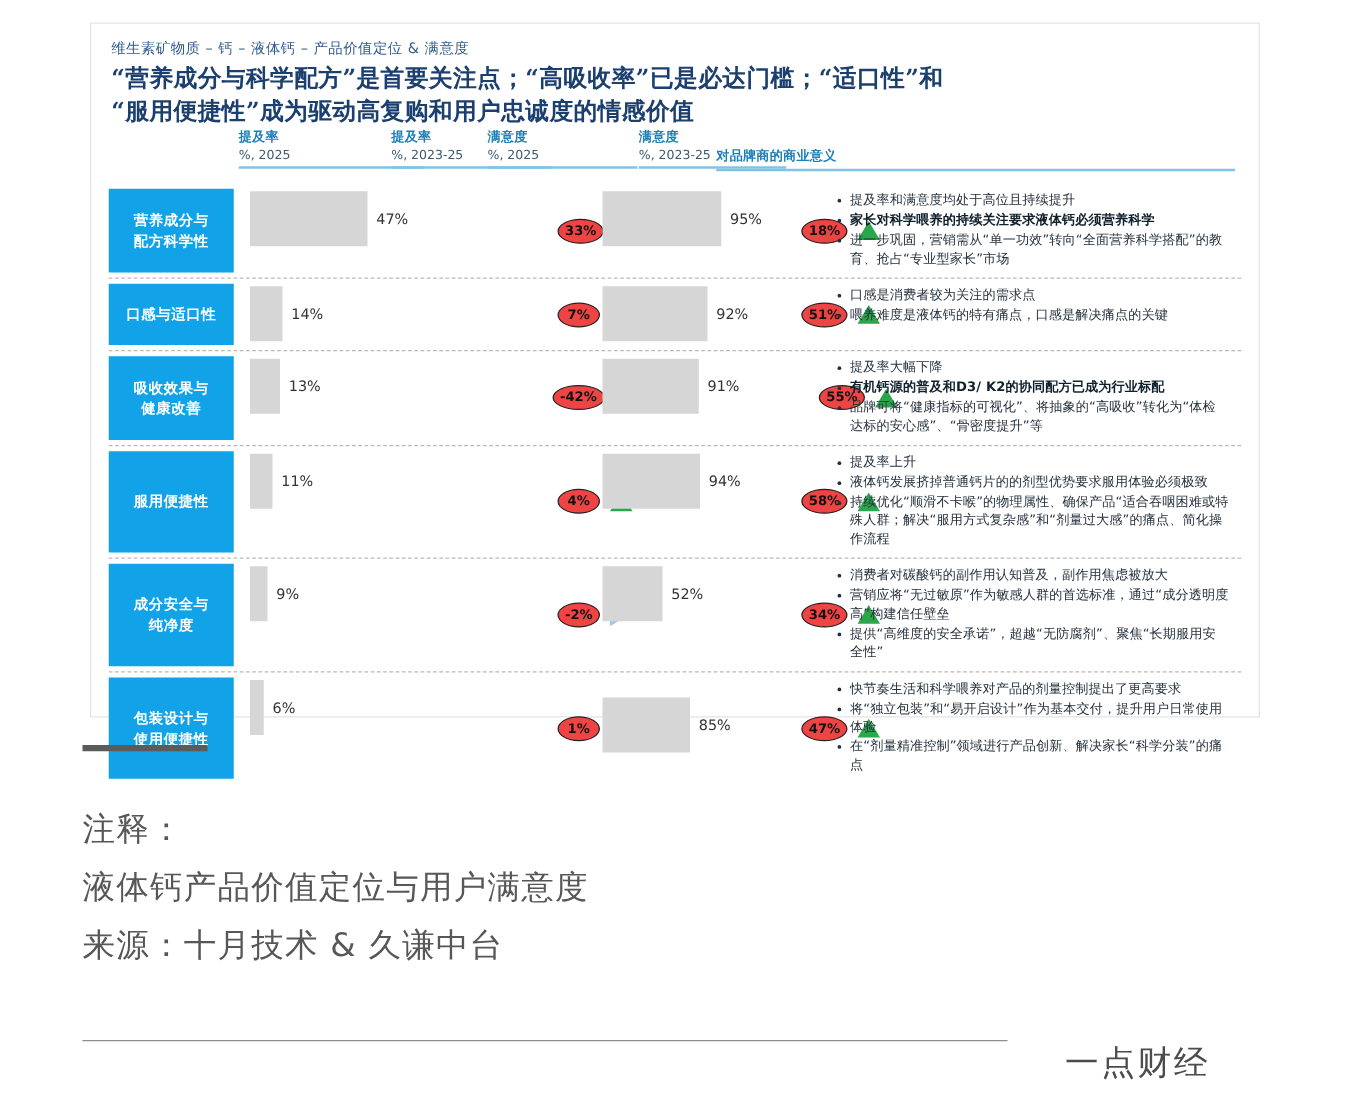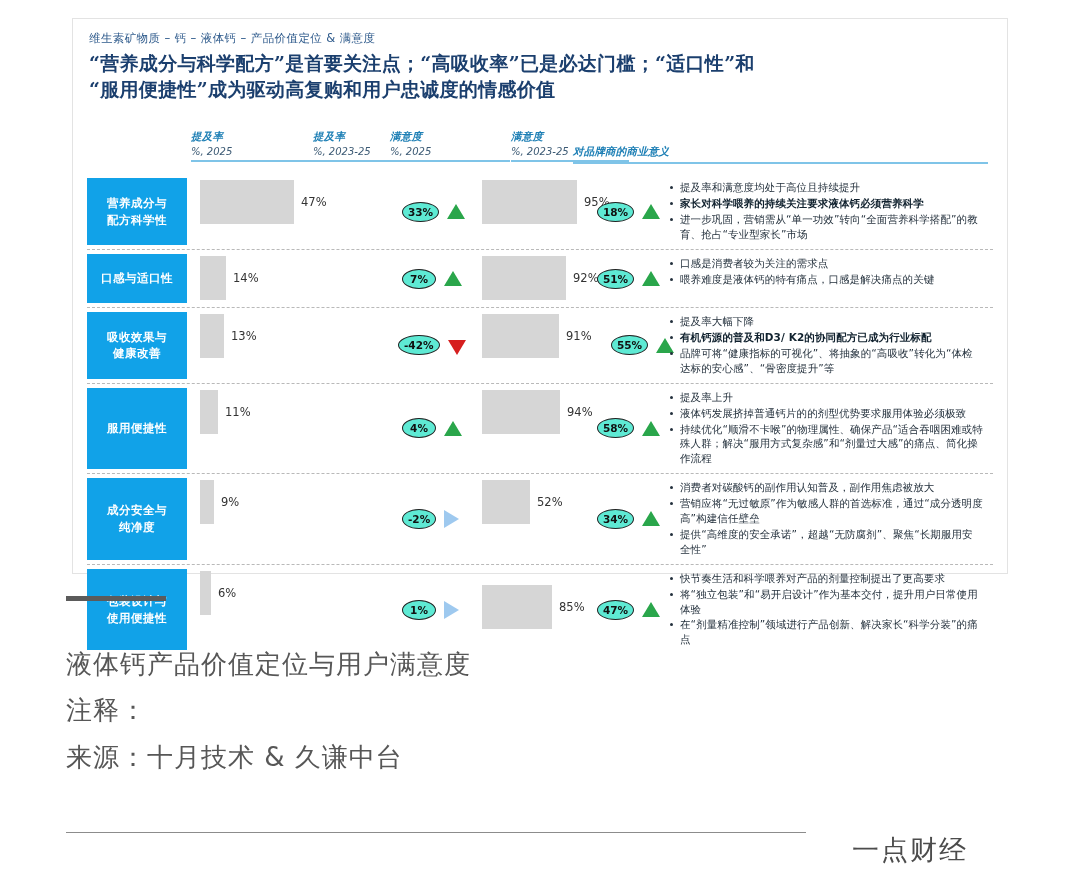--- a/index.html
+++ b/index.html
@@ -27,21 +27,21 @@
     font-size:11.5px;color:#2f5b8c;letter-spacing:.4px;
     margin:2px 0 4px 2px;font-family:"DejaVu Sans",sans-serif;
   }
   .headline{
     font-size:19px;line-height:1.38;color:#1b3f6e;font-weight:700;
     letter-spacing:.3px;margin:2px 0 0 2px;
     font-family:"DejaVu Serif","DejaVu Sans",serif;
   }
 
   
-  .colheads{position:relative;height:42px;margin-top:28px;font-style:italic;}
+  .colheads{position:relative;height:42px;margin-top:1px;}
   .colhead{position:absolute;top:0;}
   .colhead .ch-title{
     font-size:10.5px;font-weight:700;color:#1d7fb5;
     font-family:"DejaVu Sans",sans-serif;letter-spacing:.2px;
     white-space:nowrap;
   }
   .colhead .ch-sub{
     font-size:10px;color:#3c5a74;margin-top:2px;
     font-family:"DejaVu Sans",sans-serif;white-space:nowrap;
   }
@@ -86,21 +86,22 @@
 
   
   .pillwrap{position:absolute;display:flex;align-items:center;top:50%;transform:translateY(-50%);}
   .pill{
     border:1.4px solid #222;border-radius:50%;
     min-width:34px;height:20px;
     display:flex;align-items:center;justify-content:center;
     font-size:10.5px;font-weight:700;color:#111;
     padding:0 5px;box-sizing:border-box;
     font-family:"DejaVu Sans",sans-serif;
-    background:#5eead4;
+    background:#ef4444;
+    margin-left:44px;
   }
   .arrow{margin-left:8px;width:0;height:0;}
   .arrow.up{border-left:9px solid transparent;border-right:9px solid transparent;border-bottom:15px solid #2aa64b;}
   .arrow.down{border-left:9px solid transparent;border-right:9px solid transparent;border-top:15px solid #d61f1f;}
   .arrow.flat{border-top:9px solid transparent;border-bottom:9px solid transparent;border-left:15px solid #9ec9ef;}
 
   
   .bullets{margin:0;padding:0;list-style:none;}
   .bullets li{
     position:relative;padding-left:11px;
@@ -351,22 +352,22 @@
           </div>
         </div>
 
       </div>
     </div>
   </div>
 
   <div class="footer">
     <div class="foot-rule"></div>
     <div class="foot-text">
+      <div class="foot-line">注释：</div>
       <div class="foot-line">液体钙产品价值定位与用户满意度</div>
-      <div class="foot-line">注释：</div>
       <div class="foot-line">来源：十月技术 &amp; 久谦中台</div>
     </div>
     <div class="foot-bottom">
       <div class="foot-hr"></div>
       <div class="brand">一点财经</div>
     </div>
   </div>
 
 </div>
 

